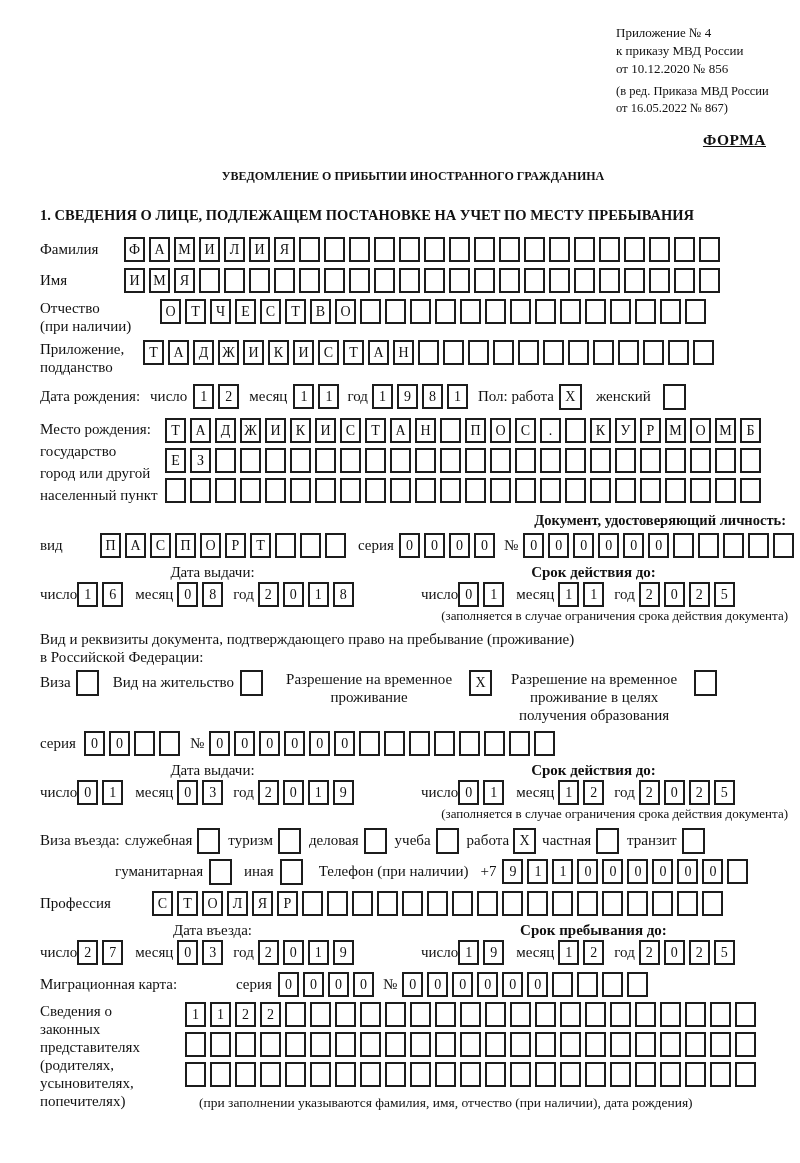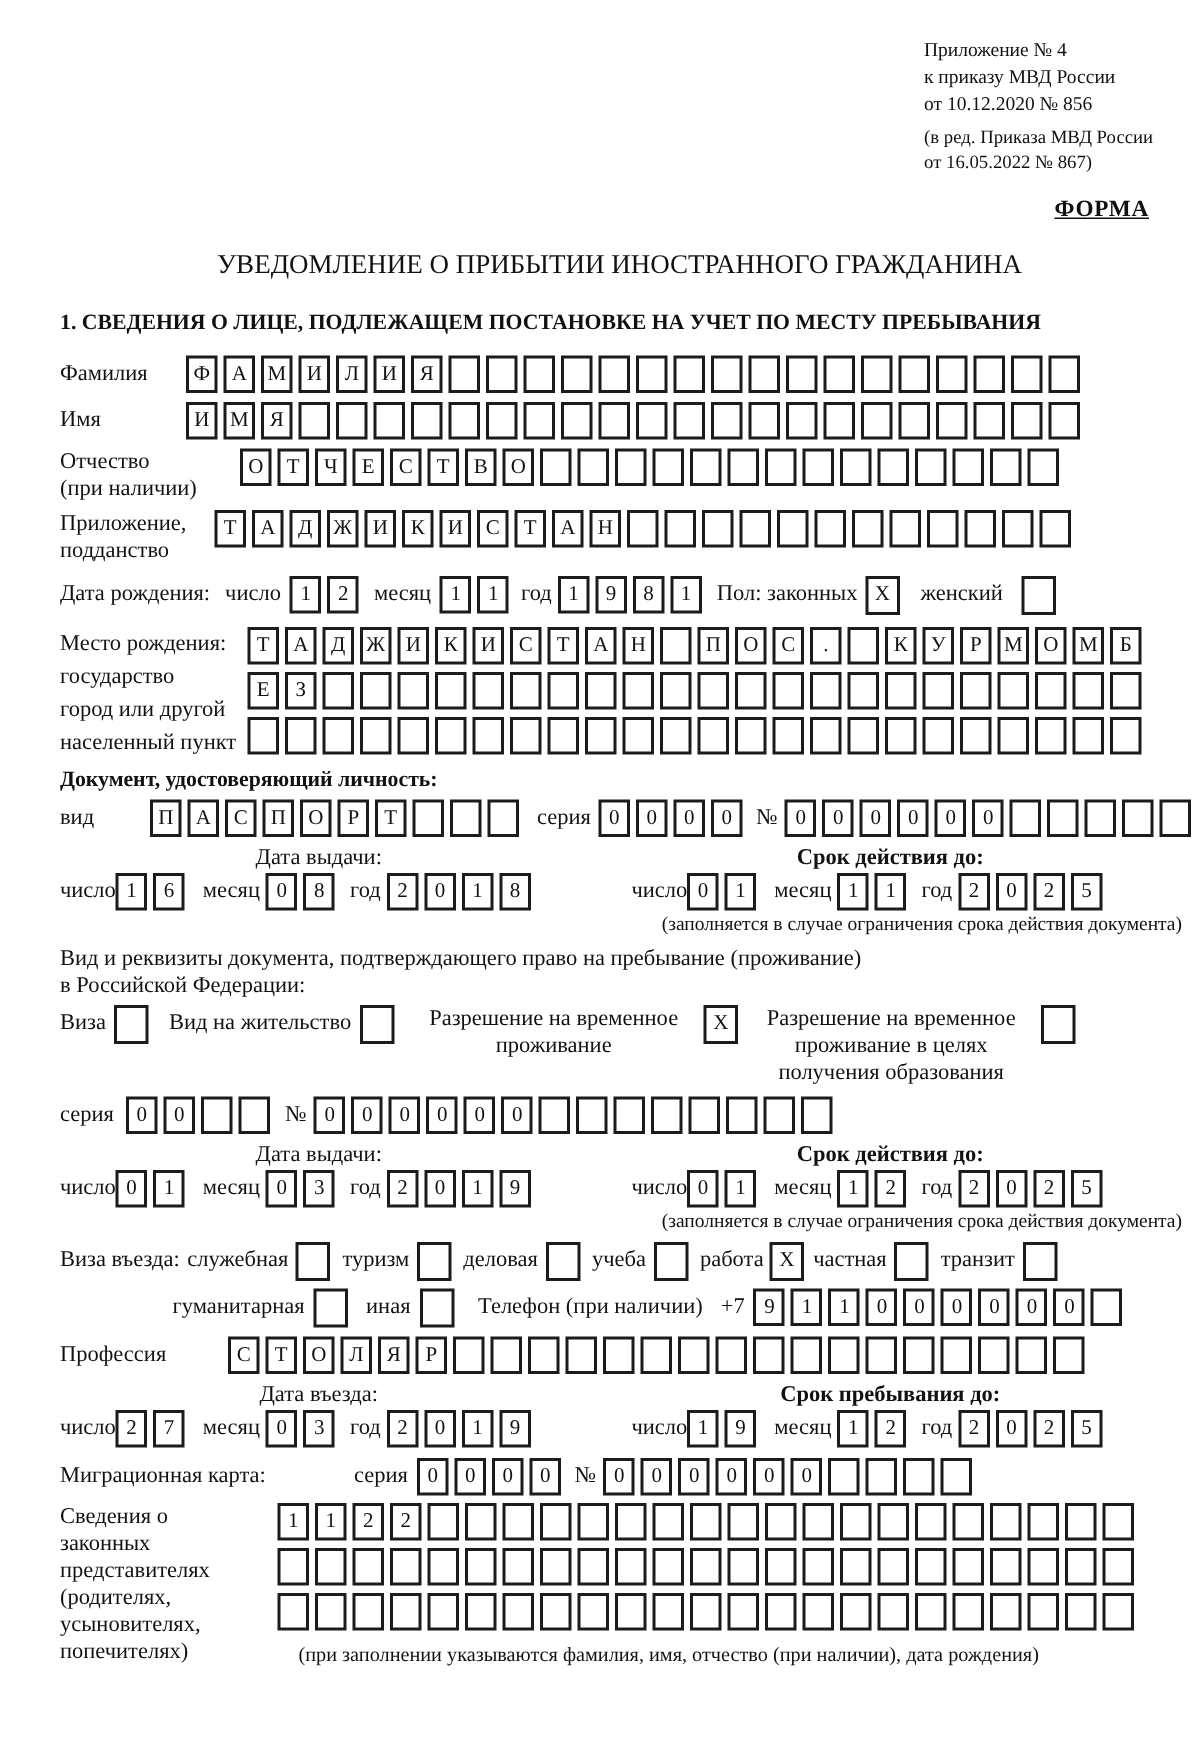--- a/index.html
+++ b/index.html
@@ -8,22 +8,22 @@
   .page{position:relative;width:768px;height:1163px;box-sizing:border-box;
         padding:24px 0 0 40px;}
 
   
   .appendix{margin-left:576px;font-size:13px;line-height:18px;white-space:nowrap;}
   .appendix .rev{margin-top:5px;font-size:12.5px;line-height:17px;}
   .forma{margin-top:14px;width:726px;text-align:right;font-weight:bold;
          font-size:15.5px;letter-spacing:.5px;text-decoration:underline;}
 
   
-  .title{margin-top:16px;width:746px;text-align:center;font-weight:normal;
-         font-size:18px;line-height:22px;}
+  .title{margin-top:16px;width:746px;text-align:center;font-weight:bold;
+         font-size:12px;line-height:22px;}
   .blank-line{display:inline-block;width:66px;border-bottom:2.5px solid #333;
               height:12px;margin-left:10px;}
   .sect{margin-top:20px;font-weight:bold;font-size:14.5px;white-space:nowrap;}
 
   
   .frow{display:flex;align-items:flex-start;}
   .mt13{margin-top:13px}.mt8{margin-top:8px}.mt7{margin-top:7px}.mt6{margin-top:6px}
   .mt5{margin-top:5px}.mt4{margin-top:4px}.mt3{margin-top:3px}.mt1{margin-top:1px}
   .lbl{font-size:15px;line-height:25px;white-space:nowrap;}
   .mlabel{font-size:15px;line-height:18px;}
@@ -43,21 +43,21 @@
 
   
   .dheads{display:flex;font-size:15px;line-height:18px;}
   .dh-left{width:345px;text-align:center;flex:none;}
   .dh-right{width:345px;margin-left:36px;text-align:center;flex:none;font-weight:bold;}
   .drow{display:flex;align-items:flex-start;}
   .dgroup{display:flex;align-items:flex-start;width:345px;flex:none;}
   .dg-right{margin-left:36px;}
   .dnote{width:748px;text-align:right;font-size:13px;line-height:15px;}
 
-  .dochead{width:746px;text-align:left;font-weight:bold;font-size:14.5px;line-height:19px;}
+  .dochead{width:746px;text-align:right;font-weight:bold;font-size:14.5px;line-height:19px;}
   .intro{font-size:15px;line-height:18px;}
   .opts{display:flex;align-items:flex-start;font-size:15px;}
   .opt-c{text-align:center;width:188px;line-height:18px;flex:none;}
   .repnote{margin-top:8px;margin-left:14px;font-size:13.5px;white-space:nowrap;}
 </style>
 </head>
 <body>
 
 <div class="page">
 
@@ -214,21 +214,21 @@
         <span class="cell">1</span>
         <span class="cell">1</span>
       </span>
     <span class="lbl ml4">год</span>
     <span class="cells ml4">
         <span class="cell">1</span>
         <span class="cell">9</span>
         <span class="cell">8</span>
         <span class="cell">1</span>
       </span>
-    <span class="lbl ml6">Пол: законных</span>
+    <span class="lbl ml6">Пол: работа</span>
     <span class="cells bx ml5">
         <span class="cell">X</span>
       </span>
     <span class="lbl ml14">женский</span>
     <span class="cells bx ml12">
         <span class="cell"></span>
       </span>
   </div>
 
   <div class="frow mt8">

